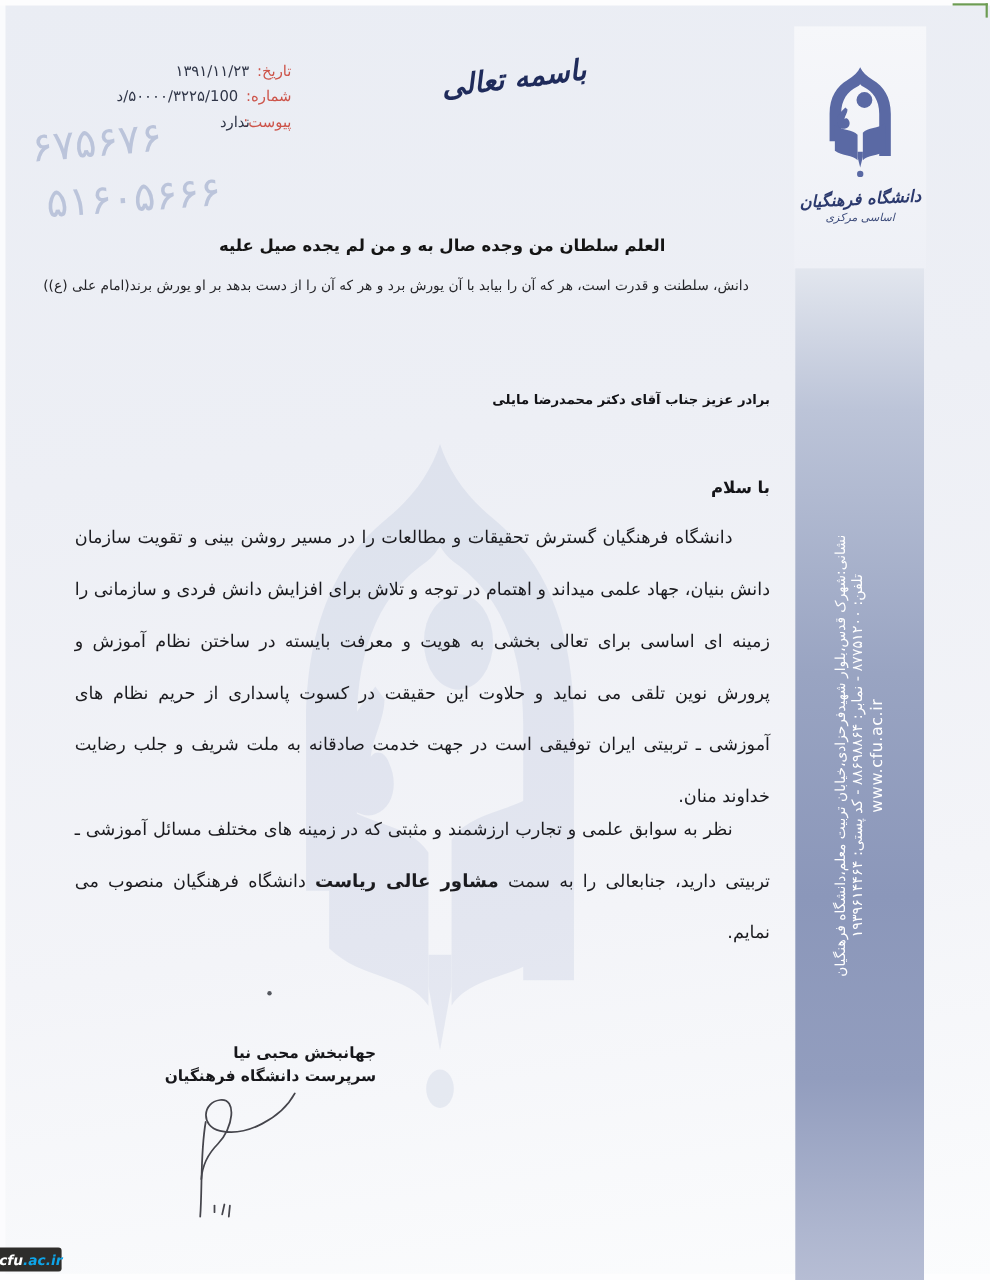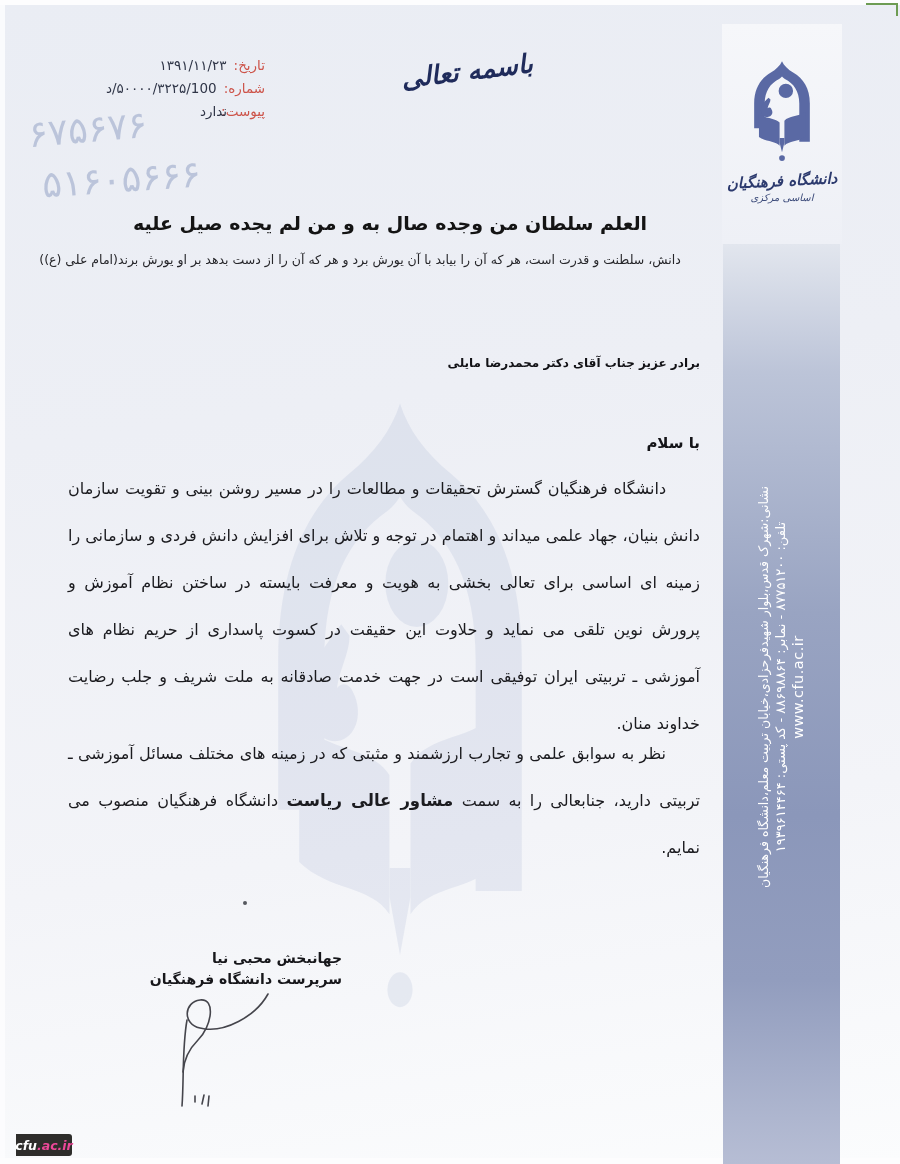--- a/index.html
+++ b/index.html
@@ -45,22 +45,22 @@
   
   .bar{position:absolute;left:723px;top:244px;width:117px;height:920px;
     background:linear-gradient(180deg,#e2e6ee 0%,#bcc4d8 14%,#99a4c2 40%,#8b97ba 62%,#929dbe 80%,#aeb6cf 95%,#b6bdd4 100%);}
   .bar-text{position:absolute;left:483px;top:659px;width:600px;height:56px;
     transform:rotate(-90deg);text-align:center;color:#ffffff;}
   .bar-line{direction:rtl;font-size:12.5px;line-height:17px;letter-spacing:.2px;white-space:nowrap;}
   .bar-line.phone{font-size:13px;}
   .bar-line.web{direction:ltr;font-size:14.5px;letter-spacing:.5px;line-height:19px;}
 
   
-  .hadith{position:absolute;left:65px;top:211px;width:650px;direction:rtl;text-align:center;
-    font-weight:bold;font-size:19px;color:#141414;line-height:24px;}
+  .hadith{position:absolute;left:77px;top:211px;width:650px;direction:rtl;text-align:center;
+    font-weight:bold;font-size:15px;color:#141414;line-height:24px;}
   .hadith-tr{position:absolute;left:30px;top:250px;width:660px;direction:rtl;text-align:center;
     font-size:12.5px;color:#26262a;line-height:20px;}
 
   
   .addressee{position:absolute;left:65px;top:356px;width:635px;direction:rtl;text-align:right;
     font-weight:bold;font-size:12px;color:#121216;}
   .salutation{position:absolute;left:65px;top:434px;width:635px;direction:rtl;text-align:right;
     font-weight:bold;font-size:15px;color:#141418;}
   .para{position:absolute;left:68px;width:632px;direction:rtl;text-align:justify;
     font-size:16px;line-height:47px;color:#1b1b1f;text-indent:34px;}
@@ -71,25 +71,25 @@
 
   
   .sig-block{position:absolute;left:112px;top:948px;width:230px;direction:rtl;text-align:right;
     font-weight:bold;font-size:14px;line-height:21px;color:#17171b;}
   .sig-scribble{position:absolute;left:140px;top:982px;}
 
   
   .watermark{position:absolute;left:190px;top:392px;opacity:.13;color:#7d90bd;pointer-events:none;}
 
   
-  .badge{position:absolute;left:16px;top:1134px;width:56px;height:22px;background:#2e2d2b;
+  .badge{position:absolute;left:0;top:1134px;width:56px;height:22px;background:#2e2d2b;
     border-radius:0 3px 3px 0;display:flex;align-items:center;justify-content:center;
     font-style:italic;font-weight:bold;font-size:12.5px;}
   .badge .site{color:#ffffff;}
-  .badge .domain{color:#ec4899;}
+  .badge .domain{color:#0ea5e9;}
 </style>
 </head>
 <body>
 
 <svg width="0" height="0" style="position:absolute" aria-hidden="true">
   <symbol id="cfu-logo" viewBox="0 0 100 112">
     <g fill="currentColor">
       <path d="M21 72 L21 46 C21 30 28 20 38 14 C44 10.5 48 6.5 50 2 C52 6.5 56 10.5 62 14 C72 20 79 30 79 46 L79 86 L68 86 L68 46 C68 33 62 25 53 20.5 C51.7 19.8 50.8 19 50 18 C49.2 19 48.3 19.8 47 20.5 C38 25 32 33 32 46 L32 72 Z"></path>
       <circle cx="54" cy="33" r="7.5"></circle>
       <path d="M36 40 C32 44 28 47 28 53 C28 58 32 61 36 60 C40 59 41 55 39 52 C38 50 36 50 35 51 C35.5 48 38 45 38 42 Z"></path>

